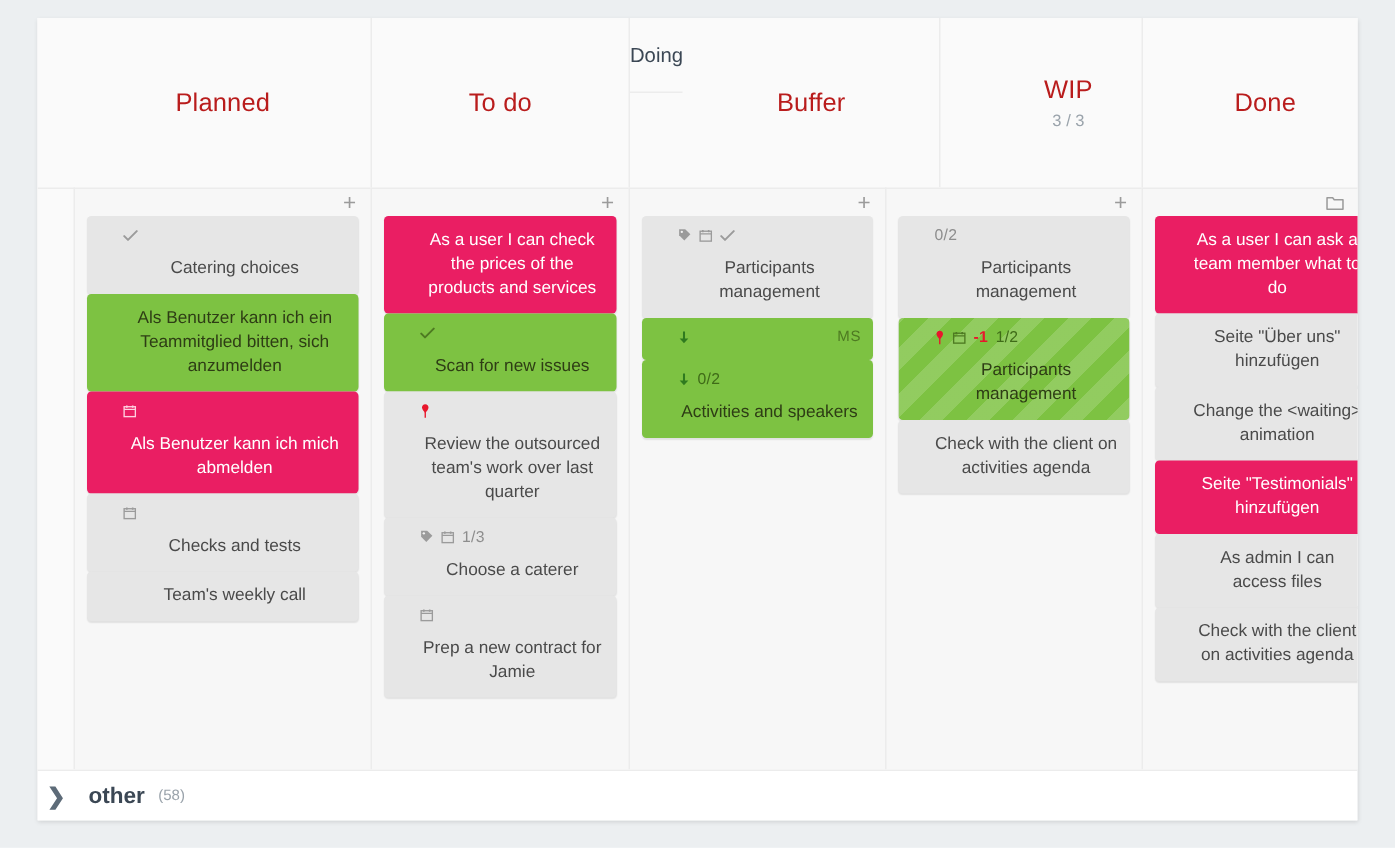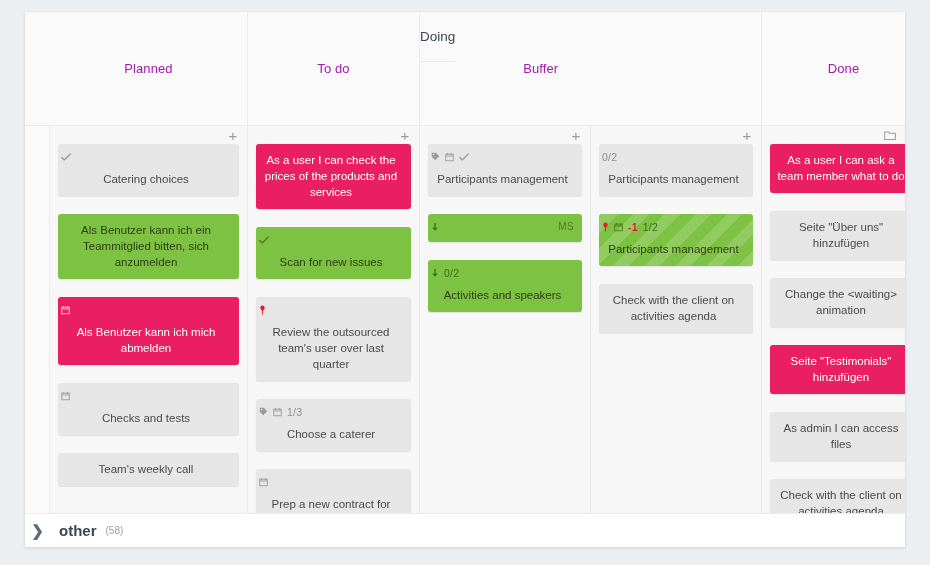--- a/index.html
+++ b/index.html
@@ -53,22 +53,22 @@
     flex-direction: column;
     box-sizing: border-box;
   }
   .hcol:first-child { border-left: none; }
 
   .hcol-simple {
     align-items: center;
     justify-content: center;
   }
   .hcol-title {
-    font-size: 13px;
-    color: #a21caf;
+    font-size: 17px;
+    color: #b91c1c;
     letter-spacing: .1px;
   }
   .hcol-sub {
     font-size: 11px;
     color: #9aa3ab;
     margin-top: 5px;
   }
 
   
   .hgroup {
@@ -168,22 +168,22 @@
   .col-body {
     flex: 1;
     padding: 0 8px;
     overflow: hidden;
     min-height: 0;
   }
 
   
   .card {
     border-radius: 3px;
-    margin-bottom: 18px;
-    padding: 6px 8px 9px 3px;
+    margin-bottom: 0;
+    padding: 6px 8px 9px 24px;
     box-sizing: border-box;
     position: relative;
     cursor: pointer;
     box-shadow: 0 1px 1px rgba(0,0,0,0.09);
     overflow: hidden;
   }
   .card.grey  { background: #e6e6e6; }
   .card.green { background: #7dc242; }
   .card.pink  { background: #ea1e63; }
   .card.striped {
@@ -286,20 +286,24 @@
         <div class="hcol hcol-simple" id="h-todo" style="width: 172px; flex: 0 0 172px;">
           <div class="hcol-title">To do</div>
         </div>
 
         <div class="hgroup" id="h-doing" style="width: 342px; flex: 0 0 342px;">
           <div class="hgroup-title">Doing</div>
           <div class="hgroup-children">
             <div class="hsub" id="h-buffer" style="width: 171px; flex: 0 0 171px;">
               <div class="hcol-title">Buffer</div>
             </div>
+            <div class="hsub" id="h-wip" style="width: 171px; flex: 0 0 171px;">
+              <div class="hcol-title">WIP</div>
+              <div class="hcol-sub">3 / 3</div>
+            </div>
           </div>
         </div>
 
         <div class="hcol hcol-simple" id="h-done" style="width: 164px; flex: 0 0 164px;">
           <div class="hcol-title">Done</div>
         </div>
 
       </div>
     </div>
 
@@ -381,21 +385,21 @@
                 </div>
                 <div class="card grey">
                   <div class="card-meta">
                     <span class="ic-ico">
                       <svg class="mini-ico" width="7" height="10" viewBox="0 0 8 12">
                         <path d="M4 0.6 C2.4 0.6 1.4 1.8 1.4 3.2 C1.4 4.9 4 7.6 4 7.6 C4 7.6 6.6 4.9 6.6 3.2 C6.6 1.8 5.6 0.6 4 0.6 Z" fill="#e8172c"></path>
                         <line x1="4" y1="6.6" x2="4" y2="11.4" stroke="#e8172c" stroke-width="1.1"></line>
                       </svg>
                     </span>
                   </div>
-                  <div class="card-title">Review the outsourced team's user over last quarter</div>
+                  <div class="card-title">Review the outsourced team's work over last quarter</div>
                 </div>
                 <div class="card grey">
                   <div class="card-meta">
                     <span class="ic-ico">
                       <svg class="mini-ico" width="9" height="9" viewBox="0 0 12 12">
                         <path d="M1 1 L6.4 1 L11 5.6 L5.6 11 L1 6.4 Z" fill="currentColor"></path>
                         <circle cx="3.4" cy="3.4" r="1.05" fill="#f2f2f2"></circle>
                       </svg>
                     </span>
                     <span class="ic-ico">

